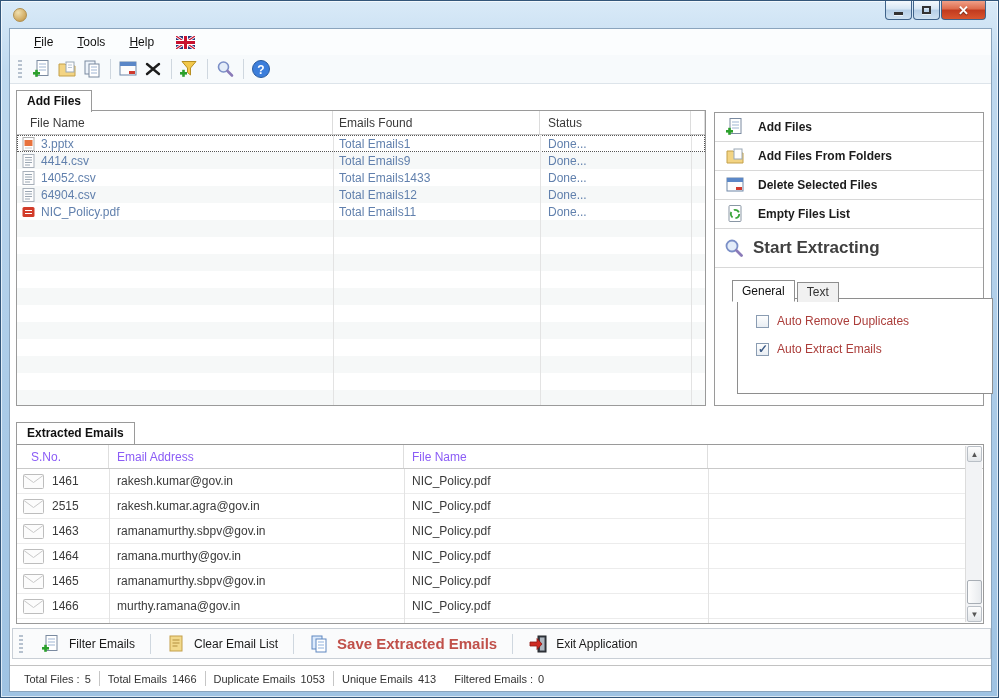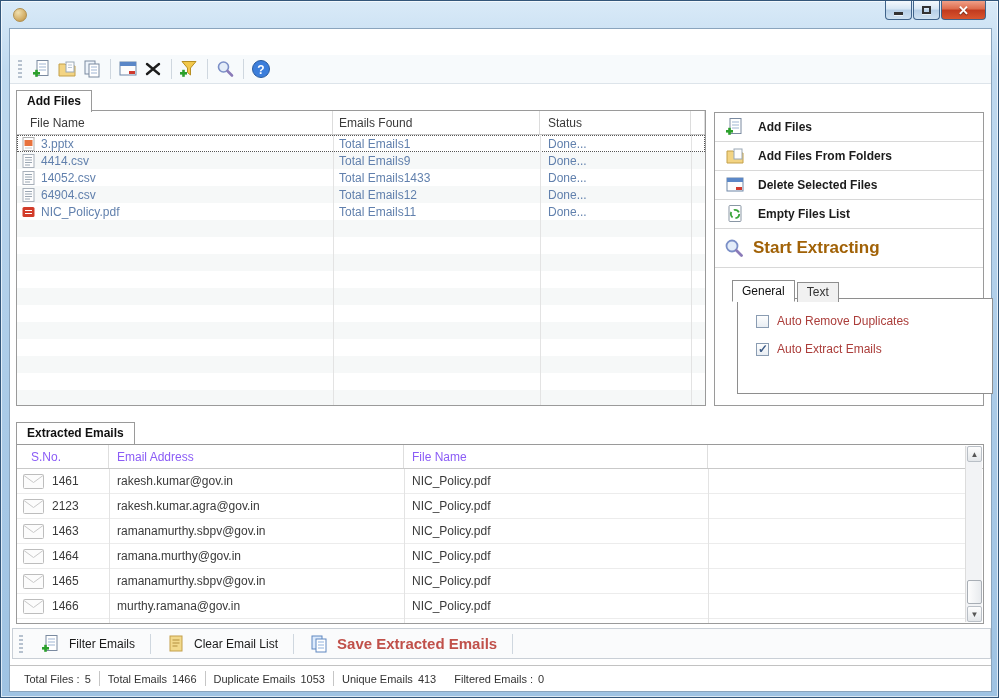--- a/index.html
+++ b/index.html
@@ -58,21 +58,21 @@
   .vline { position:absolute; top:0; bottom:0; width:1px; background:#e3e3e3; }
   .frow { display:flex; height:17px; align-items:center; color:#6180ad; }
   .frow.focused { outline:1px dotted #555; outline-offset:-1px; }
   .fcell { height:100%; display:flex; align-items:center; overflow:hidden; white-space:nowrap; }
   .ficon { width:13px; height:14px; margin:0 6px 0 5px; flex:none; }
 
   
   .side-item { display:flex; align-items:center; height:29px; border-bottom:1px solid #d8d8d8; padding-left:10px; gap:13px; }
   .side-item .lbl { font-size:12px; font-weight:bold; color:#1c1c1c; }
   .start-row { display:flex; align-items:center; height:39px; padding-left:8px; gap:8px; border-bottom:1px solid #d8d8d8; }
-  .start-lbl { font-size:17px; font-weight:bold; color:#a16207; }
+  .start-lbl { font-size:17px; font-weight:bold; color:#404040; }
   .side-tabs { position:absolute; left:17px; top:167px; display:flex; align-items:flex-end; z-index:2; }
   .stab { font-size:12px; padding:2px 9px 3px 9px; border:1px solid #8e8e8e; cursor:default; }
   .stab.active { background:#fff; border-bottom:1px solid #fff; color:#111; position:relative; z-index:2; padding-top:3px; }
   .stab.inactive { background:#f1f1f1; color:#333; margin-left:2px; border-bottom:none; }
   .side-panel { position:absolute; left:22px; top:185px; width:256px; height:96px; border:1px solid #8e8e8e; background:#fff; }
   .chk-row { display:flex; align-items:center; gap:8px; margin:14px 0 0 18px; }
   .chk-row:first-child { margin-top:15px; }
   .checkbox { width:13px; height:13px; border:1px solid #8a9cb2; background:linear-gradient(180deg,#fefefe,#e9eef3);
     position:relative; flex:none; }
   .checkbox.checked::after { content:"✓"; position:absolute; left:1px; top:-2px; font-size:12px; font-weight:bold; color:#3c5a85; }
@@ -125,20 +125,34 @@
           <span class="glyph-max"></span>
         </div>
       <div class="winbtn close">
           <span class="glyph-close">✕</span>
         </div>
     </div>
   </div>
 
   <div class="wbody">
 
+    <div class="menubar">
+      <span class="menu-item">File</span>
+      <span class="menu-item">Tools</span>
+      <span class="menu-item">Help</span>
+      <span class="lang-flag">
+        <svg width="19" height="13" viewBox="0 0 19 13">
+          <rect width="19" height="13" fill="#28367d"></rect>
+          <path d="M0,0 L19,13 M19,0 L0,13" stroke="#fff" stroke-width="3"></path>
+          <path d="M0,0 L19,13 M19,0 L0,13" stroke="#c8102e" stroke-width="1.2"></path>
+          <path d="M9.5,0 V13 M0,6.5 H19" stroke="#fff" stroke-width="5"></path>
+          <path d="M9.5,0 V13 M0,6.5 H19" stroke="#c8102e" stroke-width="3"></path>
+        </svg>
+      </span>
+    </div>
 
     <div class="toolbar">
       <span class="grip"></span>
       <span class="tbtn">
         <svg width="20" height="20" viewBox="0 0 20 20">
           <rect x="5" y="1.5" width="11" height="15" fill="#fff" stroke="#7a8aa0"></rect>
           <path d="M7,5 h7 M7,8 h7 M7,11 h7" stroke="#9fb6d4" stroke-width="1.2"></path>
           <rect x="1" y="13" width="7" height="2.6" fill="#2ca02c"></rect>
             <rect x="3.2" y="10.8" width="2.6" height="7" fill="#2ca02c"></rect>
         </svg>
@@ -353,21 +367,21 @@
             <div class="ecell" style="width:295px; padding-left:8px;">rakesh.kumar@gov.in</div>
             <div class="ecell" style="width:304px; padding-left:8px;">NIC_Policy.pdf</div>
           </div>
 
           <div class="erow">
             <div class="ecell" style="width:92px;">
               <svg class="env" width="21" height="15" viewBox="0 0 21 15">
                   <rect x="0.5" y="0.5" width="20" height="14" rx="1" fill="#fcfcfc" stroke="#bdbdbd"></rect>
                   <path d="M1,1.5 L10.5,8.5 L20,1.5" fill="none" stroke="#c8c8c8"></path>
                 </svg>
-              <span>2123</span>
+              <span>2515</span>
             </div>
             <div class="ecell" style="width:295px; padding-left:8px;">rakesh.kumar.agra@gov.in</div>
             <div class="ecell" style="width:304px; padding-left:8px;">NIC_Policy.pdf</div>
           </div>
 
           <div class="erow">
             <div class="ecell" style="width:92px;">
               <svg class="env" width="21" height="15" viewBox="0 0 21 15">
                   <rect x="0.5" y="0.5" width="20" height="14" rx="1" fill="#fcfcfc" stroke="#bdbdbd"></rect>
                   <path d="M1,1.5 L10.5,8.5 L20,1.5" fill="none" stroke="#c8c8c8"></path>
@@ -445,20 +459,28 @@
       <span class="tsep"></span>
       <div class="bbtn">
         <svg width="20" height="20" viewBox="0 0 20 20">
           <rect x="3" y="2" width="10" height="13" fill="#dcEAfc" stroke="#5f87c0"></rect>
           <rect x="7" y="5" width="10" height="13" fill="#fff" stroke="#5f87c0"></rect>
           <path d="M9,8 h6 M9,11 h6 M9,14 h6" stroke="#8fb2dd" stroke-width="1.2"></path>
         </svg>
         <span class="lbl red">Save Extracted Emails</span>
       </div>
       <span class="tsep"></span>
+      <div class="bbtn">
+        <svg width="20" height="20" viewBox="0 0 20 20">
+          <rect x="10" y="2" width="8" height="16" fill="#3a3f47" stroke="#23262b"></rect>
+          <rect x="12" y="3.5" width="4.5" height="13" fill="#aeb6bf"></rect>
+          <path d="M2,8 h7 v-3.5 l5,5.5 -5,5.5 v-3.5 h-7 z" fill="#cf2a21" stroke="#8e1712" stroke-width="0.8"></path>
+        </svg>
+        <span class="lbl">Exit Application</span>
+      </div>
     </div>
 
     <div class="statusbar">
       <div class="st-item">
         <span>Total Files :</span>
           <span>5</span>
       </div>
       <span class="st-sep"></span>
       <div class="st-item">
         <span>Total Emails</span>

